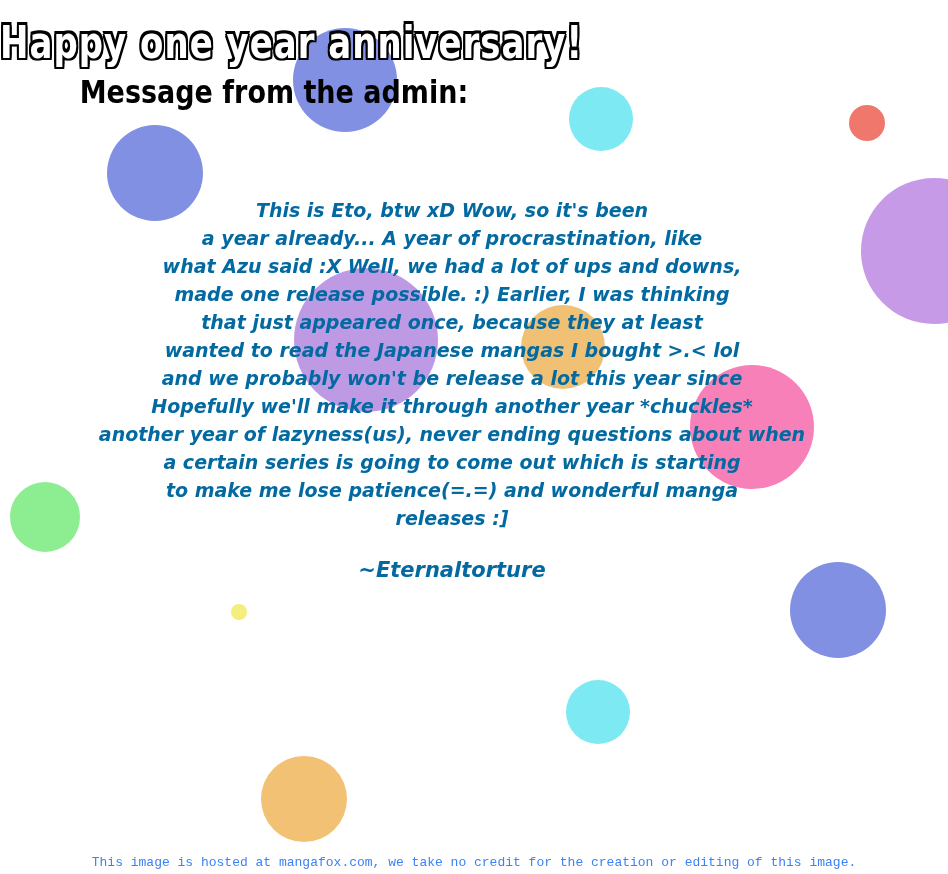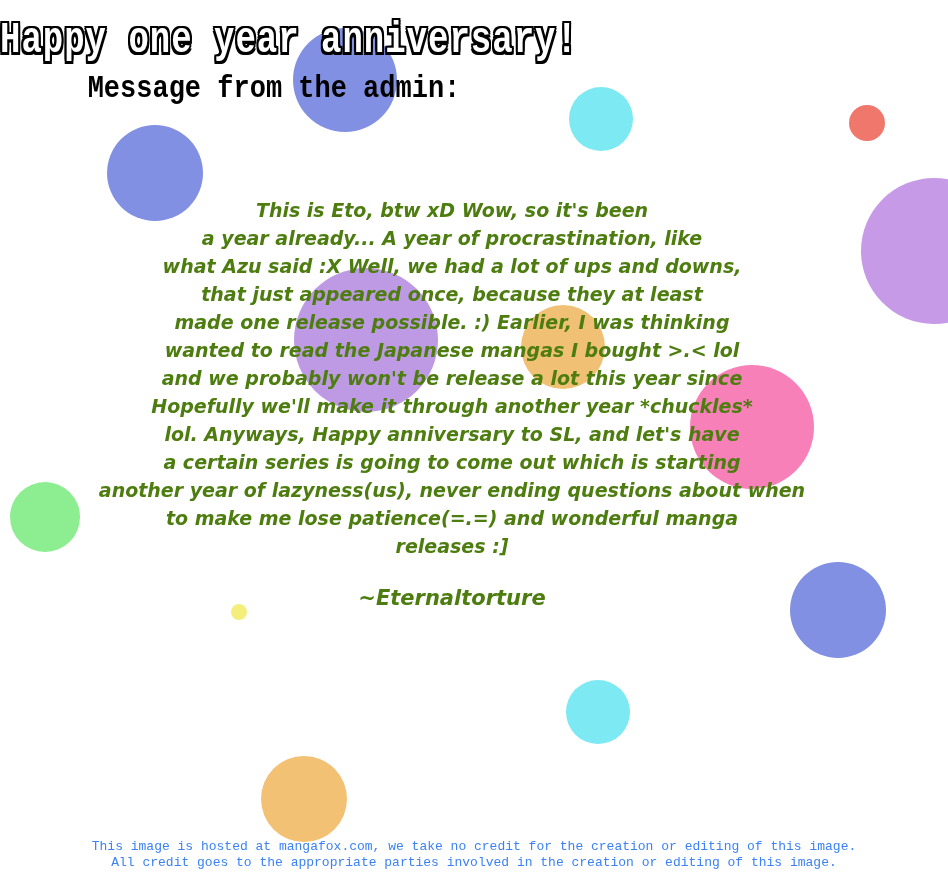--- a/index.html
+++ b/index.html
@@ -8,21 +8,21 @@
     position: relative;
     overflow: hidden;
     background: #ffffff;
     font-family: "DejaVu Sans", sans-serif;
   }
   .decor-layer { position: absolute; inset: 0; z-index: 1; }
   .circle { position: absolute; border-radius: 50%; }
 
   .header {
     position: absolute; left: 0; top: 16px; width: 548px;
-    text-align: center; z-index: 2; font-family: Liberation Mono, monospace;
+    text-align: center; z-index: 2;
   }
   .title {
     font-weight: 700;
     font-size: 34px;
     letter-spacing: 1px;
     color: #ffffff;
     transform: scaleY(1.3);
     transform-origin: center top;
     text-shadow:
       -2px -2px 0 #000, 2px -2px 0 #000, -2px 2px 0 #000, 2px 2px 0 #000,
@@ -40,21 +40,21 @@
   }
 
   .message {
     position: absolute; left: 62px; top: 196px; width: 780px;
     z-index: 2;
     text-align: center;
     font-style: italic;
     font-weight: 700;
     font-size: 19px;
     line-height: 28px;
-    color: #4d7c0f;
+    color: #0369a1;
   }
   .message .line { white-space: nowrap; }
   .signature {
     margin-top: 24px;
     font-size: 21px;
     font-weight: 700;
     font-style: italic;
   }
 
   .footer {
@@ -89,29 +89,27 @@
 
 <div class="header">
   <div class="title">Happy one year anniversary!</div>
   <div class="subtitle">Message from the admin:</div>
 </div>
 
 <div class="message">
   <div class="line">This is Eto, btw xD Wow, so it's been</div>
   <div class="line">a year already... A year of procrastination, like</div>
   <div class="line">what Azu said :X Well, we had a lot of ups and downs,</div>
+  <div class="line">made one release possible. :) Earlier, I was thinking</div>
   <div class="line">that just appeared once, because they at least</div>
-  <div class="line">made one release possible. :) Earlier, I was thinking</div>
   <div class="line">wanted to read the Japanese mangas I bought &gt;.&lt; lol</div>
   <div class="line">and we probably won't be release a lot this year since</div>
   <div class="line">Hopefully we'll make it through another year *chuckles*</div>
-  <div class="line">lol. Anyways, Happy anniversary to SL, and let's have</div>
+  <div class="line">another year of lazyness(us), never ending questions about when</div>
   <div class="line">a certain series is going to come out which is starting</div>
-  <div class="line">another year of lazyness(us), never ending questions about when</div>
   <div class="line">to make me lose patience(=.=) and wonderful manga</div>
   <div class="line">releases :]</div>
   <div class="signature">~Eternaltorture</div>
 </div>
 
 <div class="footer">
   <div>This image is hosted at mangafox.com, we take no credit for the creation or editing of this image.</div>
-  <div>All credit goes to the appropriate parties involved in the creation or editing of this image.</div>
 </div>
 
 </body></html>

